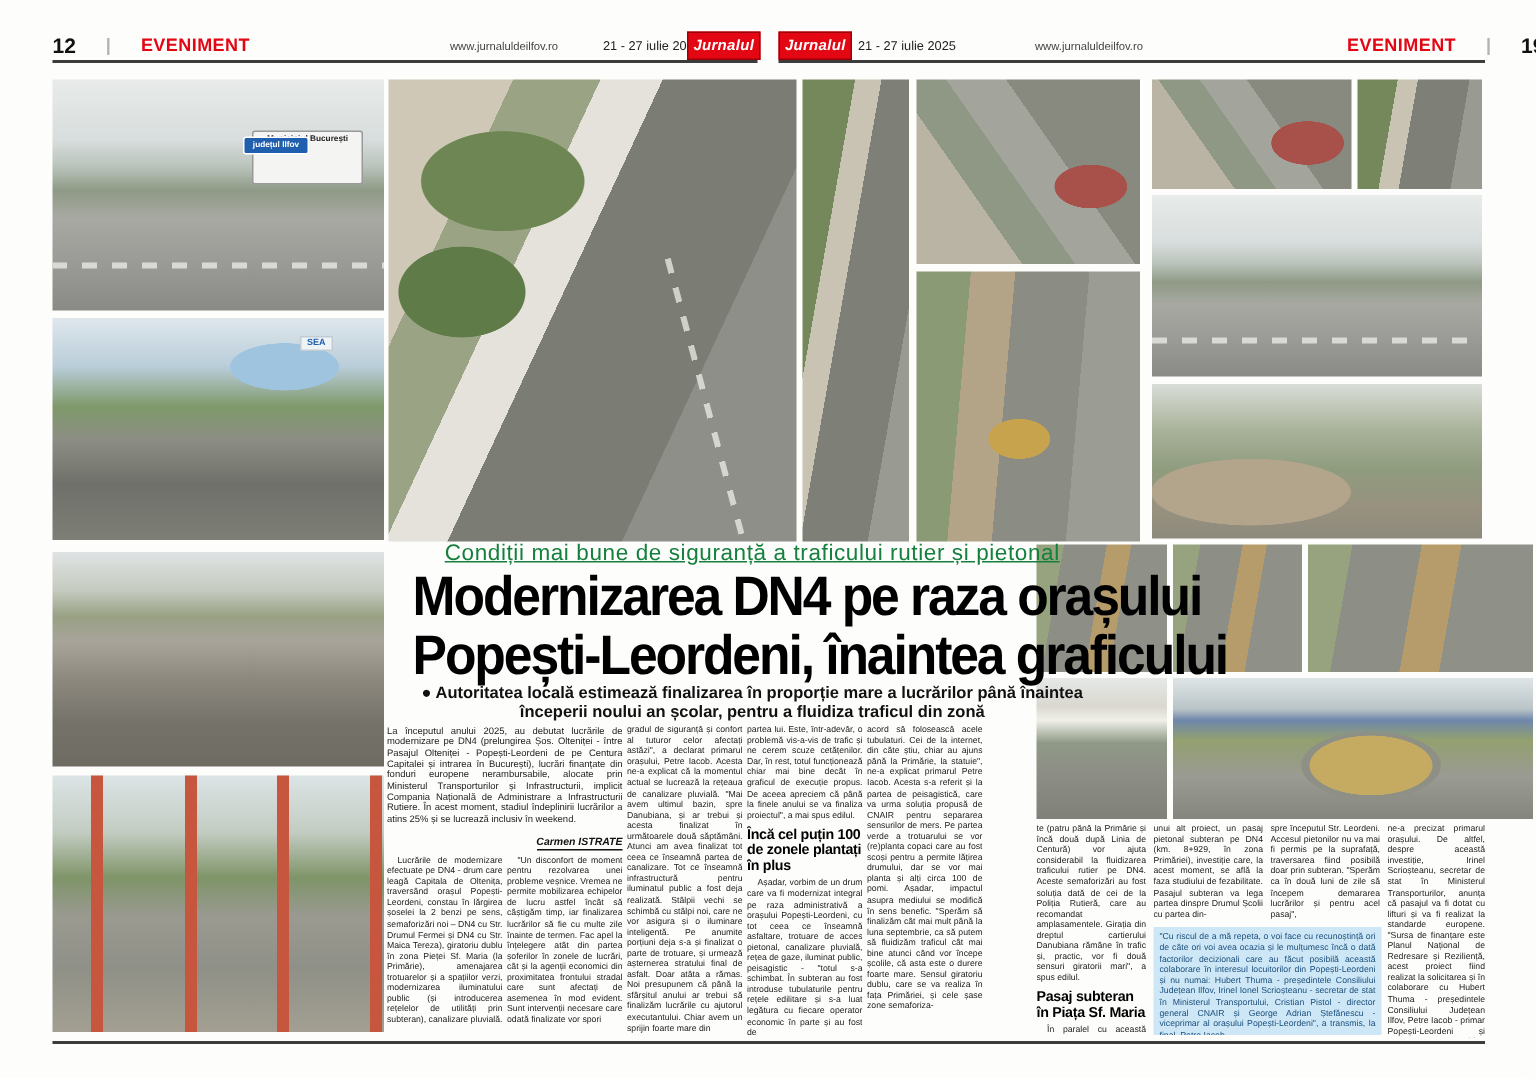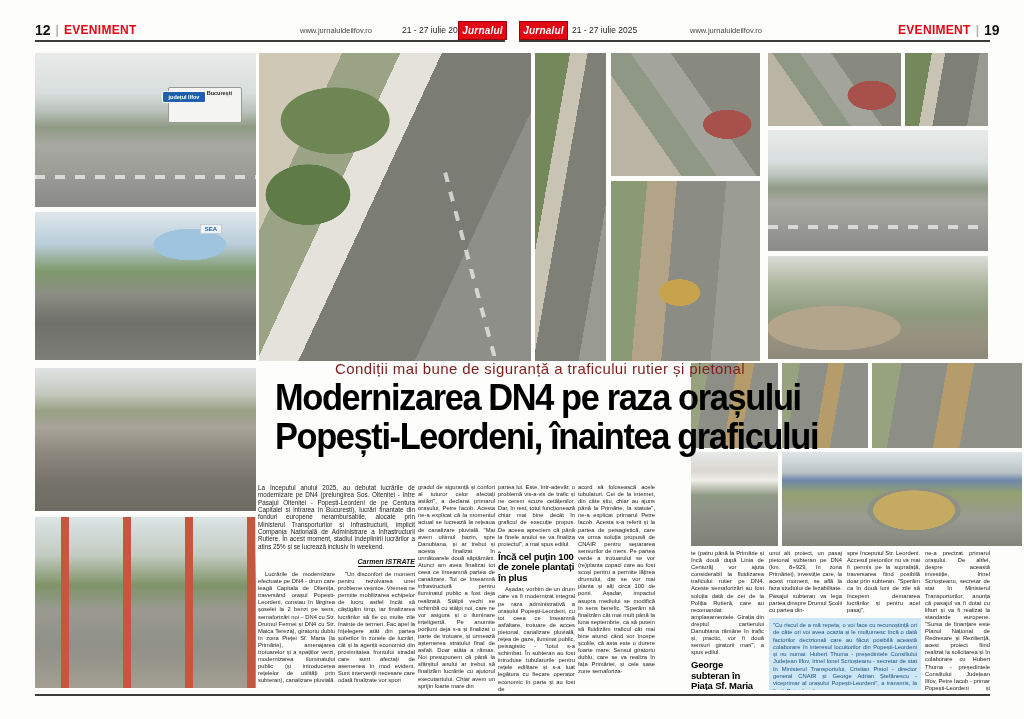--- a/index.html
+++ b/index.html
@@ -1,19 +1,19 @@
 <!DOCTYPE html>
 <html><head>
 <meta charset="utf-8">
 <style>
   html,body{margin:0;padding:0;background:#ffffff;}
   #canvas{position:relative;width:1024px;height:719px;background:#fdfdfc;overflow:hidden;
           font-family:"Liberation Sans",sans-serif;color:#1a1a1a;}
   
-  .hdr-item{position:absolute;top:21px;height:18px;display:flex;align-items:center;gap:5px;}
+  .hdr-item{position:absolute;top:21px;height:18px;display:flex;align-items:center;gap:20px;}
   .pagenum{font-size:14px;font-weight:bold;color:#111;}
   .section{font-size:12px;font-weight:bold;color:#e30613;letter-spacing:.3px;}
   .hdr-sep{color:#b3b3b3;font-size:12px;font-weight:bold;}
   .website{font-size:7.5px;color:#444;}
   .daterange{font-size:8.5px;color:#222;}
   .logo{background:#e30613;color:#fff;font-weight:bold;font-style:italic;
         font-size:10px;width:47px;height:17px;display:flex;align-items:center;justify-content:center;
         border:1px solid #9e0009;letter-spacing:.2px;}
   .hdr-rule{position:absolute;top:40px;height:2px;background:#3c3c3c;}
   
@@ -52,22 +52,22 @@
     linear-gradient(180deg,#e6e9e8 0%,#d9d7cf 20%,#f0efe9 30%,#8f9a86 46%,#8c8d85 70%,#7f8078 100%);}
   .road-stripe{position:absolute;left:0;right:0;height:4px;background:
     repeating-linear-gradient(90deg,#f4f4f0 0 10px,transparent 10px 20px);opacity:.7;}
   .sign-blue{position:absolute;background:#1f5fae;color:#fff;border:1px solid #fff;border-radius:2px;
     font-size:5.5px;font-weight:bold;text-align:center;line-height:6px;padding:2px 3px;}
   .sign-white{position:absolute;background:#f4f4f2;color:#222;border:1px solid #999;border-radius:2px;
     font-size:5.5px;font-weight:bold;text-align:center;line-height:6px;padding:2px 3px;}
   .sign-sea{position:absolute;background:#eef3f6;color:#1f5fae;border:1px solid #c2ccd2;
     font-size:6px;font-weight:bold;text-align:center;padding:1px 4px;}
   
-  .kicker{position:absolute;left:258px;top:360px;width:487px;text-align:right;
-    font-size:15px;color:#7f1d1d;letter-spacing:.4px;}
+  .kicker{position:absolute;left:258px;top:360px;width:487px;text-align:center;
+    font-size:15px;color:#15803d;letter-spacing:.4px;text-decoration:underline;}
   .headline{position:absolute;left:258px;width:487px;text-align:center;font-weight:bold;color:#000;
     font-size:37px;letter-spacing:-1.5px;line-height:38px;transform:scaleX(.93);transform-origin:center;white-space:nowrap;}
   .hl1{top:379px;} .hl2{top:418px;}
   .deck{position:absolute;left:260px;top:456px;width:483px;text-align:center;
     font-size:11px;font-weight:bold;line-height:13px;color:#111;}
   .bodycol{position:absolute;font-size:5.8px;line-height:7.1px;text-align:justify;color:#222;overflow:hidden;}
   .lead{font-size:6.3px;line-height:7.35px;}
   .byline{position:absolute;left:258px;top:558px;width:157px;text-align:right;
     font-size:7px;font-weight:bold;font-style:italic;color:#111;}
   .byline span{border-bottom:1px solid #111;padding-bottom:1px;}
@@ -148,38 +148,39 @@
 
   <div class="photo ph-trench" style="left:691px;top:363px;width:87px;height:85px;" title="Șantier aerian cu camion alb pe DN4"></div>
   <div class="photo ph-trench" style="left:782px;top:363px;width:86px;height:85px;" title="Autobuz galben și utilaje pe șantier, vedere aeriană"></div>
   <div class="photo ph-trench" style="left:872px;top:363px;width:150px;height:85px;" title="Tranșee pentru rețele cu camioane și excavator"></div>
   <div class="photo ph-bldg" style="left:691px;top:452px;width:87px;height:94px;" title="Stradă cu clădire albă și lucrări pe trotuar"></div>
   <div class="photo ph-roundabout" style="left:782px;top:452px;width:240px;height:94px;" title="Sens giratoriu la intrarea în oraș, cu camion albastru"></div>
 
   <div class="kicker">Condiții mai bune de siguranță a traficului rutier și pietonal</div>
   <div class="headline hl1">Modernizarea DN4 pe raza orașului</div>
   <div class="headline hl2">Popești-Leordeni, înaintea graficului</div>
+  <div class="deck">● Autoritatea locală estimează finalizarea în proporție mare a lucrărilor până înaintea începerii noului an școlar, pentru a fluidiza traficul din zonă</div>
 
   <div class="bodycol lead" style="left:258px;top:484px;width:157px;height:73px;">La începutul anului 2025, au debutat lucrările de modernizare pe DN4 (prelungirea Șos. Olteniței - între Pasajul Olteniței - Popești-Leordeni de pe Centura Capitalei și intrarea în București), lucrări finanțate din fonduri europene nerambursabile, alocate prin Ministerul Transporturilor și Infrastructurii, implicit Compania Națională de Administrare a Infrastructurii Rutiere. În acest moment, stadiul îndeplinirii lucrărilor a atins 25% și se lucrează inclusiv în weekend.</div>
   <div class="byline">
     <span>Carmen ISTRATE</span>
   </div>
   <div class="bodycol indent" style="left:258px;top:571px;width:77px;height:121px;">Lucrările de modernizare efectuate pe DN4 - drum care leagă Capitala de Oltenița, traversând orașul Popești-Leordeni, constau în lărgirea șoselei la 2 benzi pe sens, semaforizări noi – DN4 cu Str. Drumul Fermei și DN4 cu Str. Maica Tereza), giratoriu dublu în zona Pieței Sf. Maria (la Primărie), amenajarea trotuarelor și a spațiilor verzi, modernizarea iluminatului public (și introducerea rețelelor de utilități prin subteran), canalizare pluvială.</div>
   <div class="bodycol indent" style="left:338px;top:571px;width:77px;height:121px;">"Un disconfort de moment pentru rezolvarea unei probleme veșnice. Vremea ne permite mobilizarea echipelor de lucru astfel încât să câștigăm timp, iar finalizarea lucrărilor să fie cu multe zile înainte de termen. Fac apel la înțelegere atât din partea șoferilor în zonele de lucrări, cât și la agenții economici din proximitatea frontului stradal care sunt afectați de asemenea în mod evident. Sunt intervenții necesare care odată finalizate vor spori</div>
   <div class="bodycol" style="left:418px;top:484px;width:77px;height:208px;">gradul de siguranță și confort al tuturor celor afectați astăzi", a declarat primarul orașului, Petre Iacob. Acesta ne-a explicat că la momentul actual se lucrează la rețeaua de canalizare pluvială. "Mai avem ultimul bazin, spre Danubiana, și ar trebui și acesta finalizat în următoarele două săptămâni. Atunci am avea finalizat tot ceea ce înseamnă partea de canalizare. Tot ce înseamnă infrastructură pentru iluminatul public a fost deja realizată. Stâlpii vechi se schimbă cu stâlpi noi, care ne vor asigura și o iluminare inteligentă. Pe anumite porțiuni deja s-a și finalizat o parte de trotuare, și urmează așternerea stratului final de asfalt. Doar atâta a rămas. Noi presupunem că până la sfârșitul anului ar trebui să finalizăm lucrările cu ajutorul executantului. Chiar avem un sprijin foarte mare din</div>
   <div class="bodycol" style="left:498px;top:484px;width:77px;height:208px;">
     <div>partea lui. Este, într-adevăr, o problemă vis-a-vis de trafic și ne cerem scuze cetățenilor. Dar, în rest, totul funcționează chiar mai bine decât în graficul de execuție propus. De aceea apreciem că până la finele anului se va finaliza proiectul", a mai spus edilul.</div>
     <div class="subhead">Încă cel puțin 100 de zonele plantați în plus</div>
     <div class="indent">Așadar, vorbim de un drum care va fi modernizat integral pe raza administrativă a orașului Popești-Leordeni, cu tot ceea ce înseamnă asfaltare, trotuare de acces pietonal, canalizare pluvială, rețea de gaze, iluminat public, peisagistic - "totul s-a schimbat. În subteran au fost introduse tubulaturile pentru rețele edilitare și s-a luat legătura cu fiecare operator economic în parte și au fost de</div>
   </div>
   <div class="bodycol" style="left:578px;top:484px;width:77px;height:208px;">acord să folosească acele tubulaturi. Cei de la internet, din câte știu, chiar au ajuns până la Primărie, la statuie", ne-a explicat primarul Petre Iacob. Acesta s-a referit și la partea de peisagistică, care va urma soluția propusă de CNAIR pentru separarea sensurilor de mers. Pe partea verde a trotuarului se vor (re)planta copaci care au fost scoși pentru a permite lățirea drumului, dar se vor mai planta și alți circa 100 de pomi. Așadar, impactul asupra mediului se modifică în sens benefic. "Sperăm să finalizăm cât mai mult până la luna septembrie, ca să putem să fluidizăm traficul cât mai bine atunci când vor începe școlile, că asta este o durere foarte mare. Sensul giratoriu dublu, care se va realiza în fața Primăriei, și cele șase zone semaforiza-</div>
 
   <div class="bodycol" style="left:691px;top:550px;width:73px;height:140px;">
     <div>te (patru până la Primărie și încă două după Linia de Centură) vor ajuta considerabil la fluidizarea traficului rutier pe DN4. Aceste semaforizări au fost soluția dată de cei de la Poliția Rutieră, care au recomandat amplasamentele. Girația din dreptul cartierului Danubiana rămâne în trafic și, practic, vor fi două sensuri giratorii mari", a spus edilul.</div>
-    <div class="subhead">George subteran în Piața Sf. Maria</div>
+    <div class="subhead">Pasaj subteran în Piața Sf. Maria</div>
     <div class="indent">În paralel cu această lucrare, în Piața Sf. Maria se va amenaja, în cadrul</div>
   </div>
   <div class="bodycol" style="left:769px;top:550px;width:73px;height:64px;">unui alt proiect, un pasaj pietonal subteran pe DN4 (km. 8+929, în zona Primăriei), investiție care, la acest moment, se află la faza studiului de fezabilitate. Pasajul subteran va lega partea dinspre Drumul Școlii cu partea din-</div>
   <div class="bodycol" style="left:847px;top:550px;width:73px;height:64px;">spre începutul Str. Leordeni. Accesul pietonilor nu va mai fi permis pe la suprafață, traversarea fiind posibilă doar prin subteran. "Sperăm ca în două luni de zile să începem demararea lucrărilor și pentru acel pasaj",</div>
   <div class="bodycol" style="left:925px;top:550px;width:65px;height:142px;">ne-a precizat primarul orașului. De altfel, despre această investiție, Irinel Scrioșteanu, secretar de stat în Ministerul Transporturilor, anunța că pasajul va fi dotat cu lifturi și va fi realizat la standarde europene. "Sursa de finanțare este Planul Național de Redresare și Reziliență, acest proiect fiind realizat la solicitarea și în colaborare cu Hubert Thuma - președintele Consiliului Județean Ilfov, Petre Iacob - primar Popești-Leordeni și George Adrian Ștefănescu - viceprimar Popești-Leordeni".</div>
 
   <div class="quotebox">"Cu riscul de a mă repeta, o voi face cu recunoștință ori de câte ori voi avea ocazia și le mulțumesc încă o dată factorilor decizionali care au făcut posibilă această colaborare în interesul locuitorilor din Popești-Leordeni și nu numai: Hubert Thuma - președintele Consiliului Județean Ilfov, Irinel Ionel Scrioșteanu - secretar de stat în Ministerul Transportului, Cristian Pistol - director general CNAIR și George Adrian Ștefănescu - viceprimar al orașului Popești-Leordeni", a transmis, la final, Petre Iacob.</div>
 
   <div class="bottom-rule"></div>
 </div>

